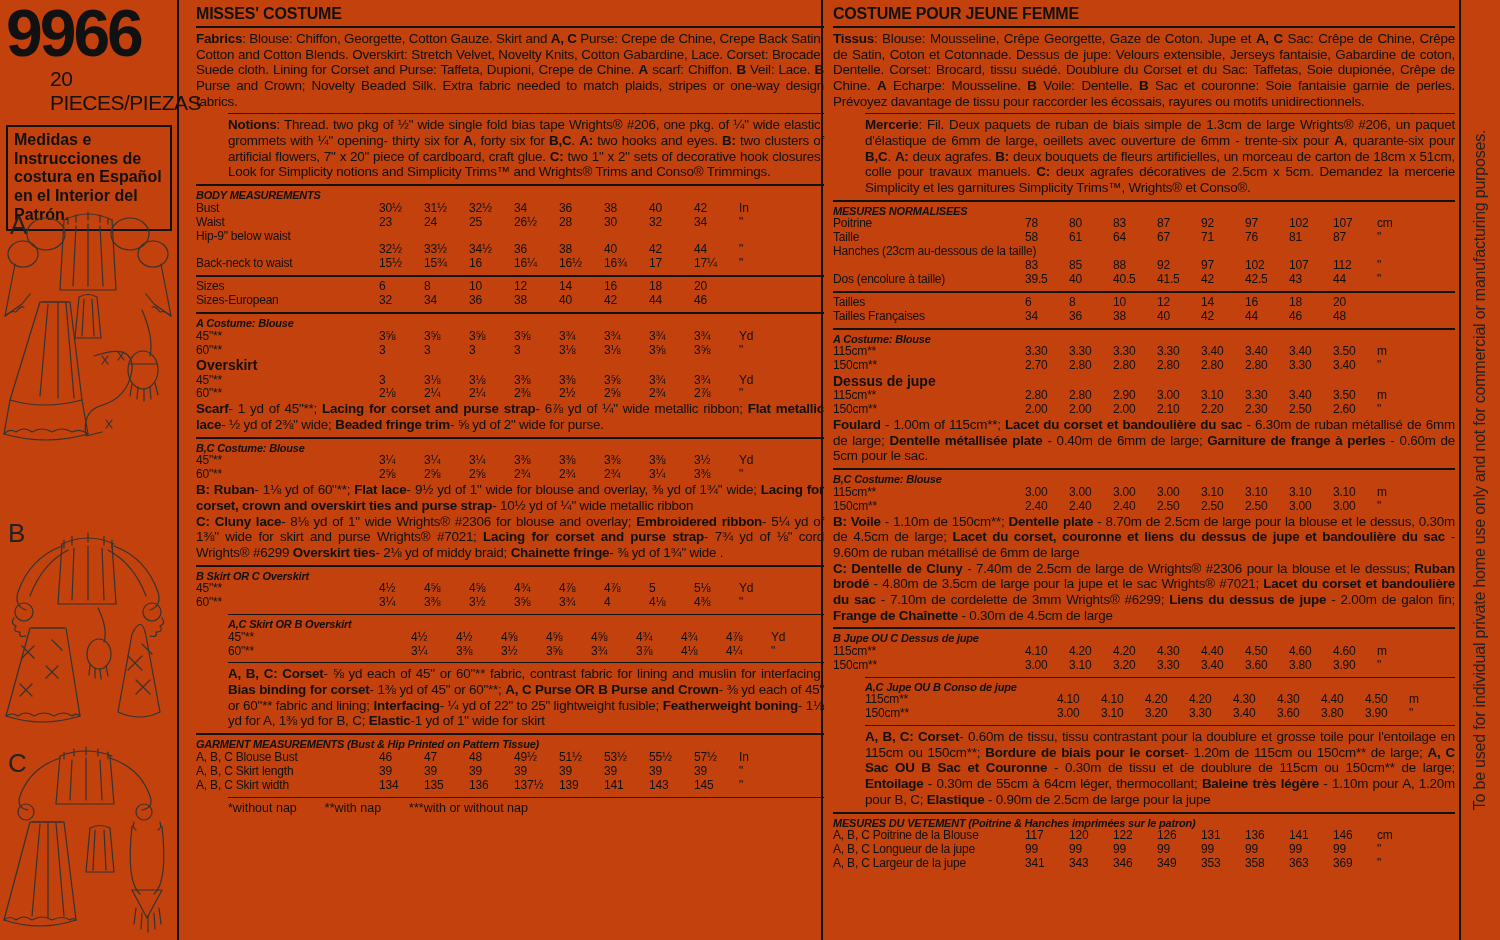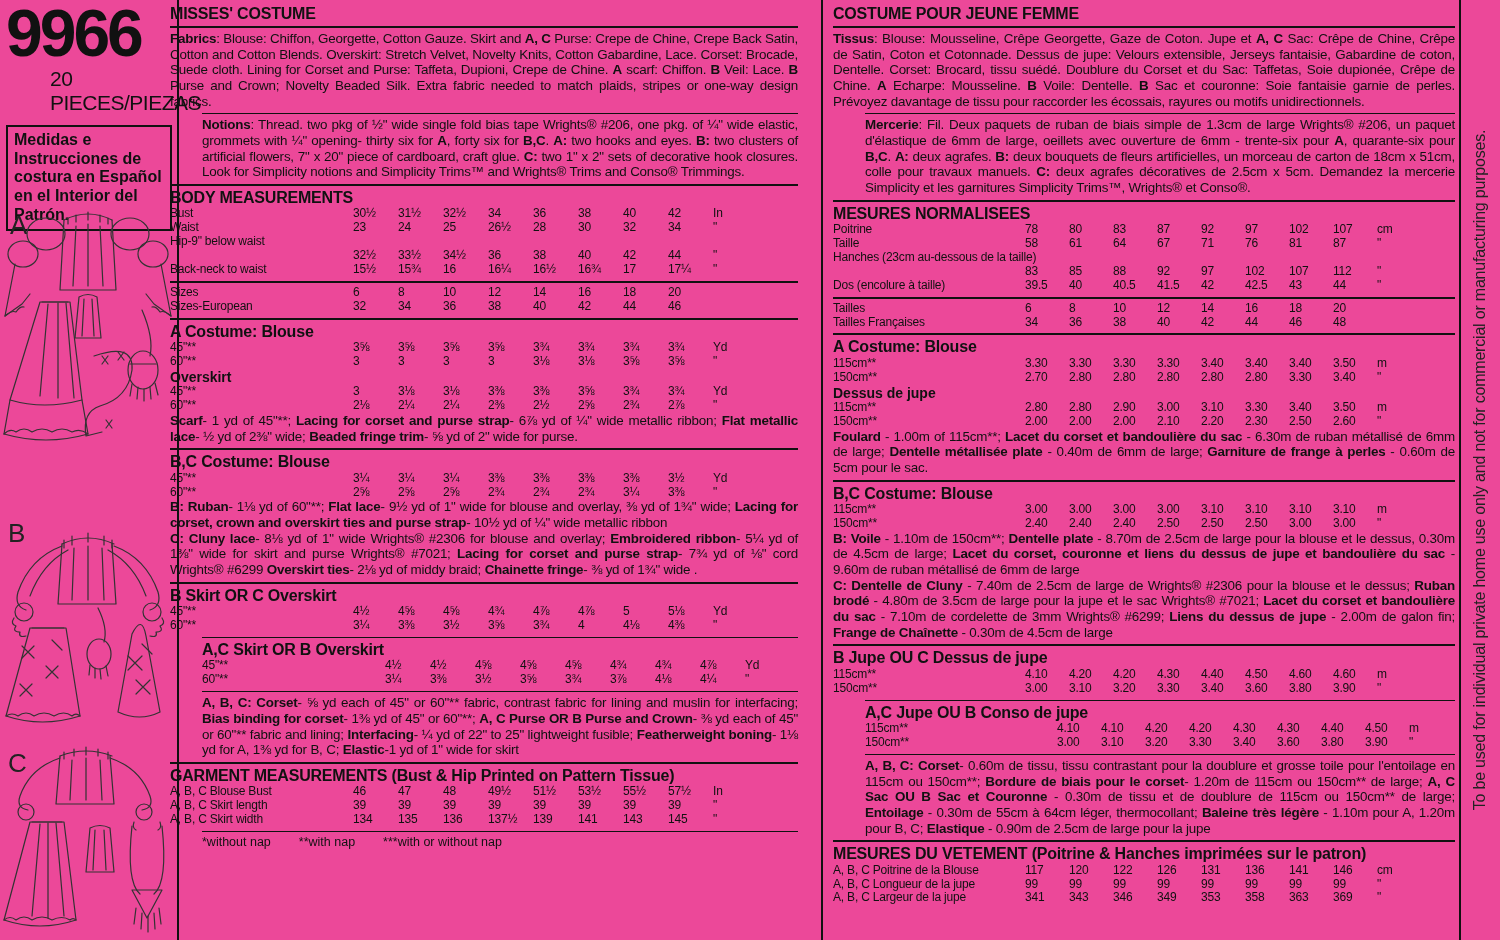--- a/index.html
+++ b/index.html
@@ -1,38 +1,38 @@
 <!DOCTYPE html>
 <html><head>
 <meta charset="utf-8">
 <style>
   html,body{margin:0;padding:0;background:#e8e8e8;}
-  .sheet{position:relative;width:1500px;height:940px;background:#ec4899;color:#111;
+  .sheet{position:relative;width:1500px;height:940px;background:#c2410c;color:#111;
          font-family:"Liberation Sans", sans-serif;overflow:hidden;}
   .vline{position:absolute;top:0;bottom:0;width:2px;background:#111;}
   
   .leftpanel{position:absolute;left:6px;top:2px;width:166px;}
   .patnum{font-size:66px;font-weight:800;letter-spacing:-3px;line-height:.95;}
   .pieces{font-size:21px;letter-spacing:-.5px;margin-top:2px;margin-left:44px;}
   .spanishbox{border:2px solid #111;padding:4px 6px;margin-top:10px;
               font-weight:bold;font-size:16px;line-height:1.18;}
   .viewletter{position:absolute;font-size:26px;color:#222;}
   .illus{position:absolute;left:2px;}
   .illus path,.illus ellipse,.illus line,.illus circle{fill:none;stroke:#333;stroke-width:1.2;stroke-linecap:round;stroke-linejoin:round;}
   
   .col{position:absolute;top:5px;}
-  .col-en{left:170px;width:628px;}
+  .col-en{left:196px;width:628px;}
   .col-fr{left:833px;width:622px;}
   .coltitle{font-weight:bold;font-size:16px;letter-spacing:-.2px;padding-bottom:3px;border-bottom:2.5px solid #111;}
   .sec{padding:3px 0 4px;}
   .rule1{border-top:1.2px solid #111;margin-left:32px;}
   .rule2{border-top:2.5px solid #111;}
   .par{font-size:13.4px;line-height:1.17;text-align:justify;letter-spacing:-.2px;}
   .b{font-weight:bold;}
-  .theader{font-weight:bold;font-size:16px;letter-spacing:-.2px;line-height:1.15;}
+  .theader{font-weight:bold;font-size:11px;letter-spacing:-.2px;line-height:1.15;font-style:italic;}
   .tsubhead{font-weight:bold;font-size:14px;line-height:1.15;}
   .trow{display:grid;font-size:12px;line-height:1.16;letter-spacing:-.2px;}
   .col-en .trow{grid-template-columns:183px repeat(8,45px) 36px;}
   .col-fr .trow{grid-template-columns:192px repeat(8,44px) 34px;}
   .tlabel{white-space:nowrap;}
   .foot{font-size:12.5px;display:flex;gap:28px;padding-top:3px;}
   
   .rightsnote{position:absolute;left:1461px;top:0;width:39px;height:940px;
               display:flex;align-items:center;justify-content:center;overflow:visible;}
   .rightsnote span{transform:rotate(-90deg);white-space:nowrap;font-size:16px;color:#222;letter-spacing:-.2px;}

